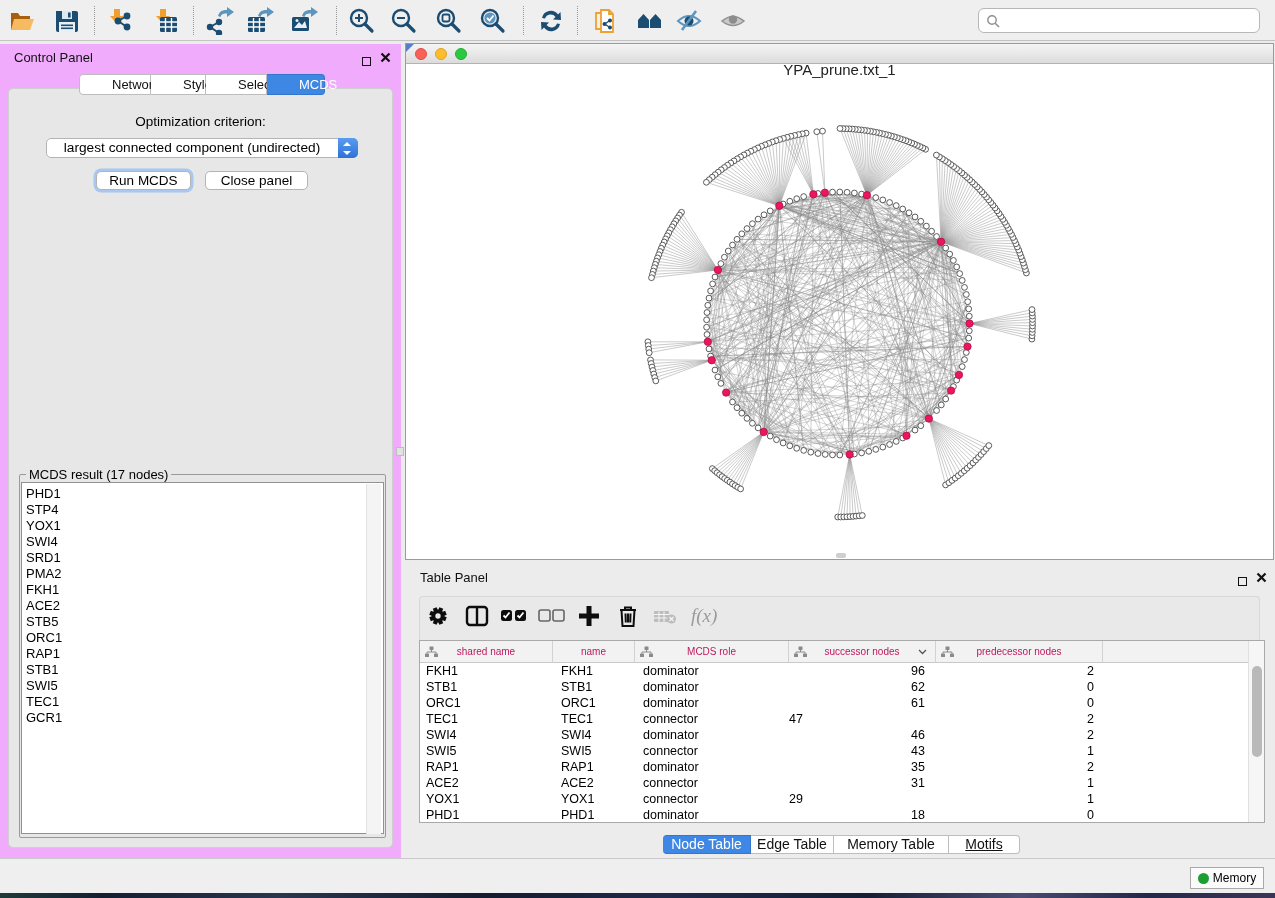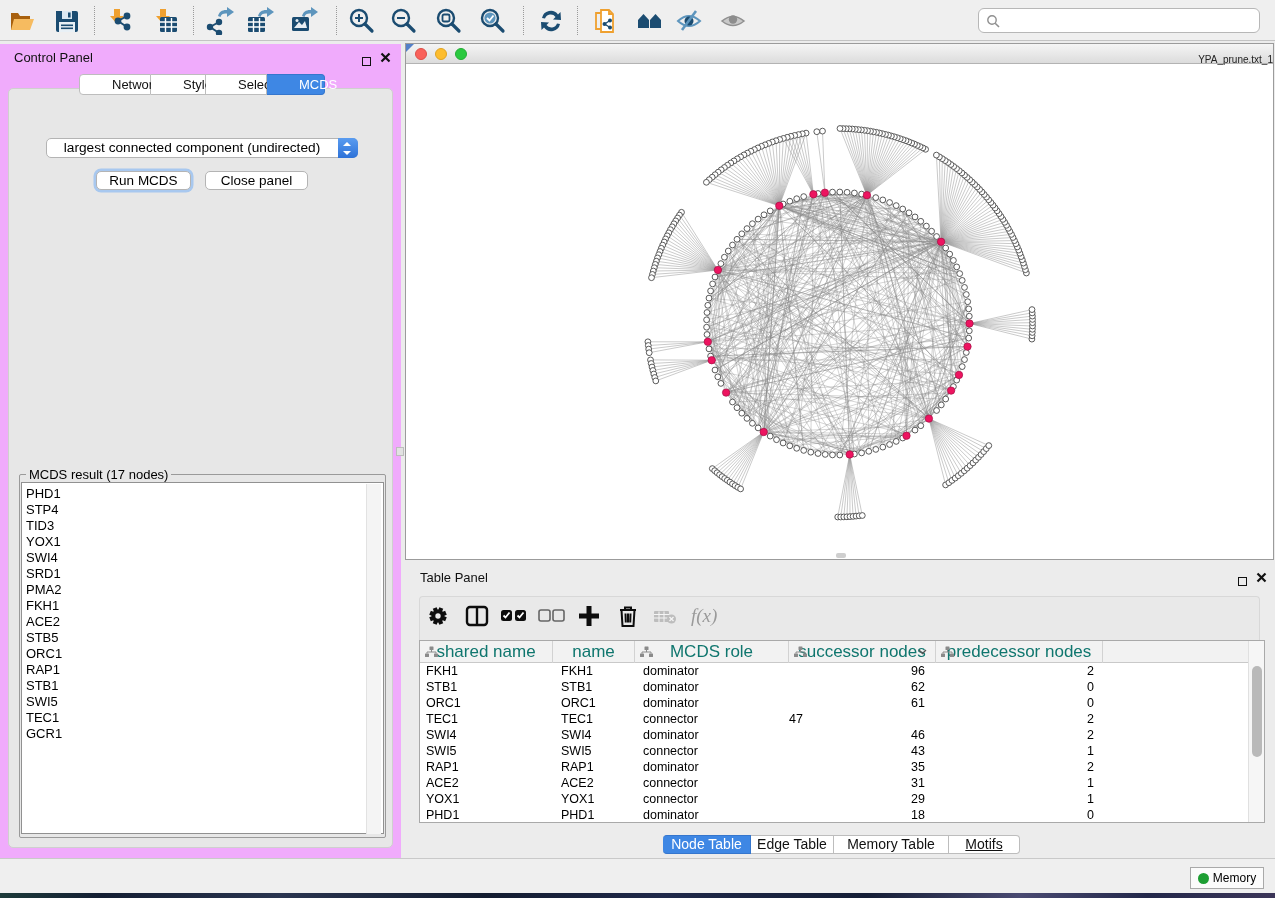--- a/index.html
+++ b/index.html
@@ -45,32 +45,32 @@
 #mcdslist { position:absolute; left:1px; top:7px; width:363px; height:352px; background:#fff; border:1px solid #919191; font-size:13px; color:#000; padding-top:3px; }
 #mcdslist .li { height:16px; line-height:16px; padding-left:4px; }
 #mcdsscroll { position:absolute; right:2px; top:1px; width:15px; height:350px; background:#f4f4f4; border-left:1px solid #e2e2e2; }
 
 
 #listbtn { left:12px; top:866px; width:27px; height:21px; background:#f4f4f4; border:1px solid #a9a9a9; }
 
 
 #netwin { left:405px; top:43px; width:869px; height:517px; background:#fff; border:1px solid #9b9b9b; }
 #nettitle { position:absolute; left:0; top:0; width:100%; height:20px; background:linear-gradient(#f5f5f5,#dcdcdc); border-bottom:1px solid #b3b3b3; }
-#nettitle .t { position:absolute; width:100%; text-align:right; top:10px; font-size:10px; color:#222; }
+#nettitle .t { position:absolute; width:100%; text-align:center; top:17px; font-size:15px; color:#222; }
 .tl { position:absolute; top:4px; width:12px; height:12px; border-radius:50%; }
 #netscrollnub { position:absolute; left:430px; bottom:1px; width:10px; height:5px; background:#cfcfcf; border-radius:2px; }
 
 
 #grip { left:396px; top:447px; width:8px; height:9px; background:#e2e2e2; border:1px solid #bdbdbd; }
 
 
 #tpanel { left:404px; top:563px; width:871px; height:295px; background:#ececec; }
 #ttoolbar { position:absolute; left:15px; top:33px; width:841px; height:60px; background:#e9e9e9; border:1px solid #d8d8d8; border-radius:4px 4px 0 0; border-bottom:none;padding-left:25px; }
 #ttable { position:absolute; left:15px; top:77px; width:846px; height:183px; background:#fff; border:1px solid #a9a9a9; }
-#thead { position:absolute; left:0; top:0; width:829px; height:22px; background:#f2f2f2; border-bottom:1px solid #c9c9c9; font-size:17px; color:#0f766e; }
+#thead { position:absolute; left:0; top:0; width:829px; height:22px; background:#f2f2f2; border-bottom:1px solid #c9c9c9; font-size:10px; color:#be185d; }
 .hcell { position:absolute; top:0; height:22px; border-right:1px solid #d2d2d2; text-align:center; line-height:22px; }
 .hicon { position:absolute; left:5px; top:5px; }
 #tbody { position:absolute; left:0; top:22px; width:829px; font-size:12.5px; color:#000; }
 .trow { position:absolute; height:16px; line-height:16px; width:100%; }
 .tc { position:absolute; height:16px; }
 #tscroll { position:absolute; right:0; top:0; width:16px; height:181px; background:#f6f6f6; border-left:1px solid #e0e0e0; }
 #tscroll .thumb { position:absolute; left:3px; top:25px; width:10px; height:91px; background:#b9b9b9; border-radius:5px; }
 #ttabs { position:absolute; left:259px; top:272px; height:19px; display:flex; font-size:14px; }
 .btab { background:#fff; border:1px solid #bdbdbd; border-left:none; line-height:17px; color:#111; text-align:center; }
 .btab.sel { background:#3e87e4; border-color:#3576cd; color:#fff; border-radius:4px 0 0 4px; }
@@ -218,35 +218,35 @@
   <div class="winbtns" style="right:10px;"><span class="fbtn"></span><span class="xbtn"><svg width="11" height="11" viewBox="0 0 11 11" style="vertical-align:top">
           <path d="M1.5 1.5 L9.5 9.5 M9.5 1.5 L1.5 9.5" stroke="#111" stroke-width="2.2"></path>
         </svg></span></div>
   <div id="cptabs">
     <div class="tab first" style="width:72px">Network</div>
       <div class="tab" style="width:55px">Style</div>
       <div class="tab" style="width:61px">Select</div>
       <div class="tab sel" style="width:58px">MCDS</div>
   </div>
   <div id="cpbody">
+    <div id="optlabel">Optimization criterion:</div>
     <div id="dropdown">
         <div class="dtext">largest connected component (undirected)</div>
       <div class="stepper">
           <span class="chev chevu"></span>
           <span class="chev chevd"></span>
         </div>
     </div>
     <div class="btn" id="runbtn">Run MCDS</div>
     <div class="btn" id="closebtn">Close panel</div>
     <div id="mcdsfs">
         <span class="fslegend">MCDS result (17 nodes)</span>
       <div id="mcdslist">
         <div class="li">PHD1</div>
           <div class="li">STP4</div>
-          <div class="li">TID3</div>
           <div class="li">YOX1</div>
           <div class="li">SWI4</div>
           <div class="li">SRD1</div>
           <div class="li">PMA2</div>
           <div class="li">FKH1</div>
           <div class="li">ACE2</div>
           <div class="li">STB5</div>
           <div class="li">ORC1</div>
           <div class="li">RAP1</div>
           <div class="li">STB1</div>
@@ -750,21 +750,21 @@
           <span class="tc" style="left:6px">ACE2</span>
           <span class="tc" style="left:141px">ACE2</span>
           <span class="tc" style="left:223px">connector</span>
           <span class="tc" style="left:369px;width:136px;text-align:right">31</span>
           <span class="tc" style="left:516px;width:158px;text-align:right">1</span>
         </div>
         <div class="trow" style="top:128px">
           <span class="tc" style="left:6px">YOX1</span>
           <span class="tc" style="left:141px">YOX1</span>
           <span class="tc" style="left:223px">connector</span>
-          <span class="tc" style="left:369px;width:136px;text-align:right">29</span>
+          <span class="tc" style="left:369px;width:136px;">29</span>
           <span class="tc" style="left:516px;width:158px;text-align:right">1</span>
         </div>
         <div class="trow" style="top:144px">
           <span class="tc" style="left:6px">PHD1</span>
           <span class="tc" style="left:141px">PHD1</span>
           <span class="tc" style="left:223px">dominator</span>
           <span class="tc" style="left:369px;width:136px;text-align:right">18</span>
           <span class="tc" style="left:516px;width:158px;text-align:right">0</span>
         </div>
       </div>

